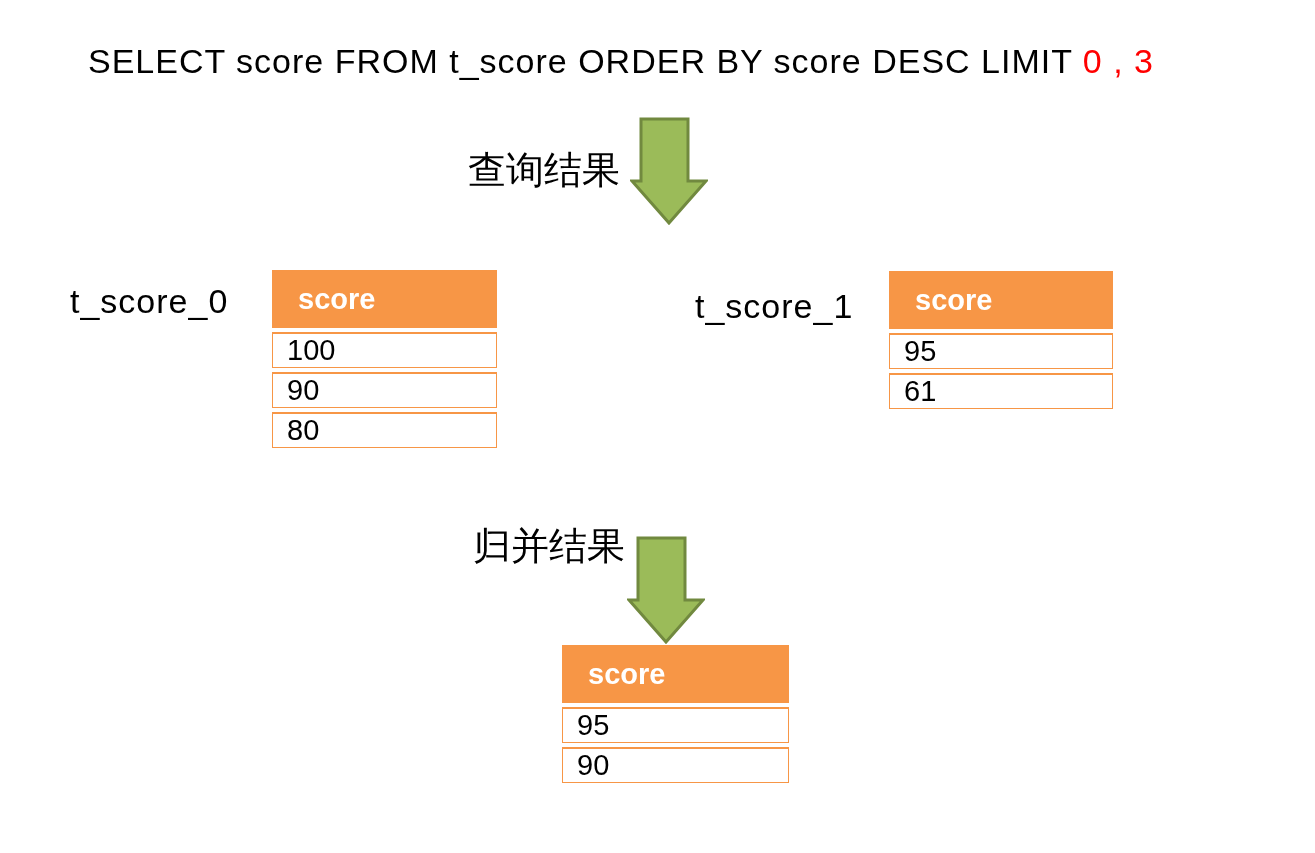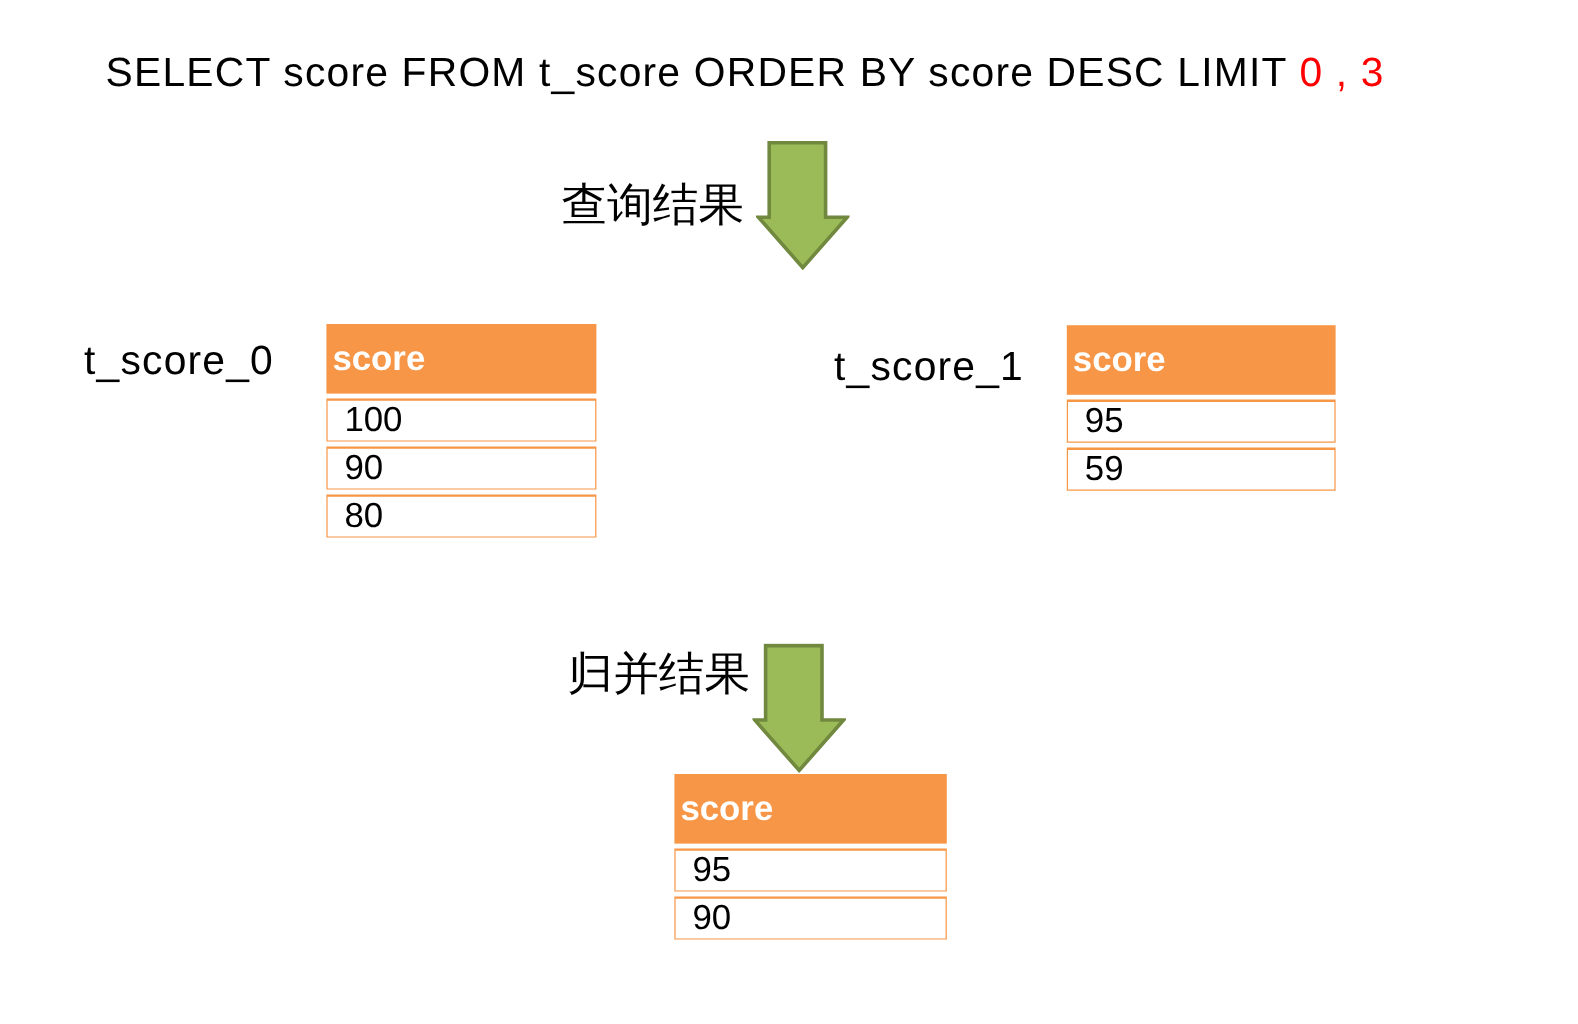--- a/index.html
+++ b/index.html
@@ -26,21 +26,21 @@
     white-space: nowrap;
   }
   .red { color: var(--red, #FF0000); }
   .cjk {
     position: absolute;
     font-size: 38px;
     color: #000000;
     white-space: nowrap;
   }
   .label-step1 { left: 468px; top: 128px; margin-top: 17px; }
-  .label-step2 { left: 473px; top: 536px; }
+  .label-step2 { left: 473px; top: 521px; }
   .arrow {
     position: absolute;
     width: 78px;
     height: 108px;
   }
   .arrow1 { left: 630px; top: 117px; }
   .arrow2 { left: 627px; top: 536px; }
   .arrow polygon {
     fill: var(--arrow-fill, #9BBB59);
     stroke: var(--arrow-stroke, #71893F);
@@ -61,21 +61,21 @@
   .tbl-shard1 { left: 889px; top: 271px; width: 224px; }
   .tbl-merged { left: 562px; top: 645px; width: 227px; }
   .th {
     height: 58px;
     background: var(--orange, #F79646);
     color: #ffffff;
     font-weight: 700;
     font-size: 29px;
     display: flex;
     align-items: center;
-    padding-left: 5px;
+    padding-left: 26px;
     box-sizing: border-box;
   }
   .td {
     height: 36px;
     margin-top: 4px;
     background: #ffffff;
     border: 1px solid var(--orange, #F79646);
     border-top-width: 2px;
     font-size: 29px;
     color: #000000;
@@ -102,21 +102,21 @@
     <div class="th">score</div>
     <div class="td">100</div>
     <div class="td">90</div>
     <div class="td">80</div>
   </div>
 
   <div class="tname label-shard1">t_score_1</div>
   <div class="tbl tbl-shard1">
     <div class="th">score</div>
     <div class="td">95</div>
-    <div class="td">59</div>
+    <div class="td">61</div>
   </div>
 
   <div class="cjk label-step2">归并结果</div>
   <svg class="arrow arrow2" viewBox="0 0 78 108" aria-hidden="true">
     <polygon points="11,2 58,2 58,64 76,64 39,106 2,64 11,64"></polygon>
   </svg>
 
   <div class="tbl tbl-merged">
     <div class="th">score</div>
     <div class="td">95</div>

